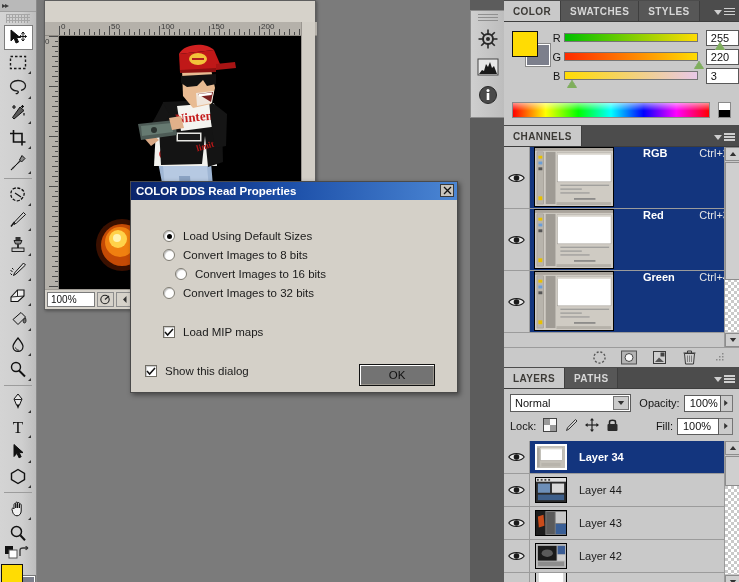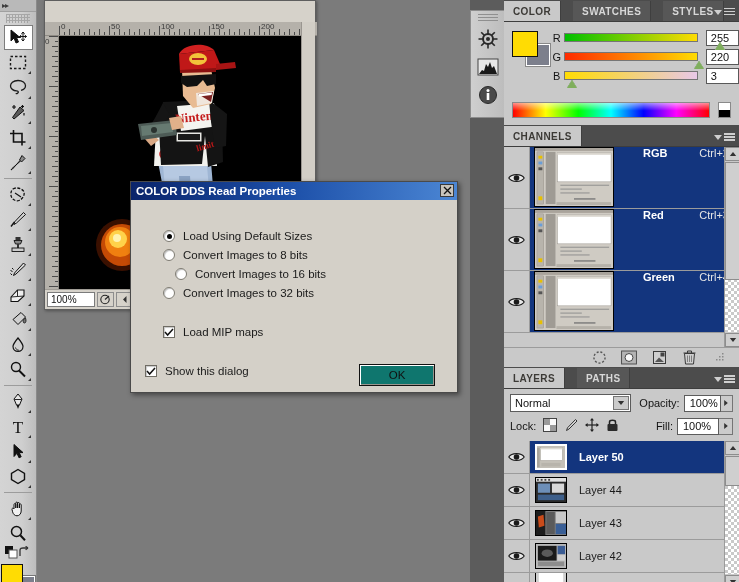--- a/index.html
+++ b/index.html
@@ -118,21 +118,21 @@
     background: #5c5c5c; }
   #dock-strip-top { position: absolute; left: 470px; top: 0; width: 34px; height: 10px;
     background: #5c5c5c; }
 
   #panels { position: absolute; left: 504px; top: 0; width: 235px; height: 582px;
     background: #5d5d5d; }
 
   
   .panel-tabs {
     height: 22px; background: #4c4c4c; display: flex; align-items: flex-end;
-    position: relative; border-bottom: 1px solid #3d3d3d; gap: 12px;
+    position: relative; border-bottom: 1px solid #3d3d3d;
   }
   .ptab {
     height: 20px; padding: 0 9px; display: flex; align-items: center;
     font-size: 10px; font-weight: bold; letter-spacing: .4px;
     color: #d8d8d8; background: #575757;
     border-right: 1px solid #3f3f3f;
   }
   .ptab.active { background: #c9c9c9; color: #3c3a36; }
   .panel-menu { position: absolute; right: 4px; bottom: 4px;
      display: flex; align-items: center; gap: 2px; }
@@ -253,21 +253,21 @@
   .radio .dot { width: 5px; height: 5px; border-radius: 50%; background: #000; }
   .radio-label { font-size: 11.5px; color: #1a1a1a; margin-left: 8px; }
   .check-row { position: absolute; display: flex; align-items: center; }
   .cbox { width: 12px; height: 12px; background: #fff; border: 1px solid #6f6c64;
     box-shadow: inset 1px 1px 1px rgba(0,0,0,.22);
     display: flex; align-items: center; justify-content: center; }
   .cbox svg { display: block; }
   .check-label { font-size: 11.5px; color: #1a1a1a; margin-left: 8px; }
   #ok-btn {
     position: absolute; left: 228px; top: 164px; width: 76px; height: 22px;
-    background: #0f766e; border: 1px solid #111;
+    background: #737373; border: 1px solid #111;
     display: flex; align-items: center; justify-content: center;
     font-size: 11.5px; color: #111;
     box-shadow: inset 1px 1px 0 #fff, inset -1px -1px 0 #9a968e;
   }
 </style>
 </head>
 <body>
 
 <div id="root">
 
@@ -992,21 +992,21 @@
                   <circle cx="8.5" cy="6" r="2.8" fill="#1a1a1a"></circle>
                 </svg>
               </div>
               <div class="lay-thumb"><svg viewBox="0 0 32 26" preserveAspectRatio="none" width="100%" height="100%">
                   <rect width="32" height="26" fill="#c4c0b8"></rect>
                   <rect x="4" y="2" width="25" height="15" fill="#fff" stroke="#9a968e" stroke-width=".5"></rect>
                   <rect x="4" y="2" width="25" height="2" fill="#dedad2"></rect>
                   <rect x="0" y="2" width="3" height="23" fill="#a9a59d"></rect>
                   <rect x="5" y="20" width="22" height="4" fill="#b8b4ac"></rect>
                 </svg></div>
-              <span class="lay-name">Layer 50</span>
+              <span class="lay-name">Layer 34</span>
             </div>
             <div class="lay-row">
               <div class="lay-eye">
                 <svg width="17" height="12" viewBox="0 0 17 12">
                   <path d="M0.8 6 C3.5 1.5 13.5 1.5 16.2 6 C13.5 10.5 3.5 10.5 0.8 6 Z" fill="#e8e8e8" stroke="#1a1a1a" stroke-width="1.1"></path>
                   <circle cx="8.5" cy="6" r="2.8" fill="#1a1a1a"></circle>
                 </svg>
               </div>
               <div class="lay-thumb"><svg viewBox="0 0 32 26" preserveAspectRatio="none" width="100%" height="100%">
                   <rect width="32" height="26" fill="#2a2a2a"></rect>

